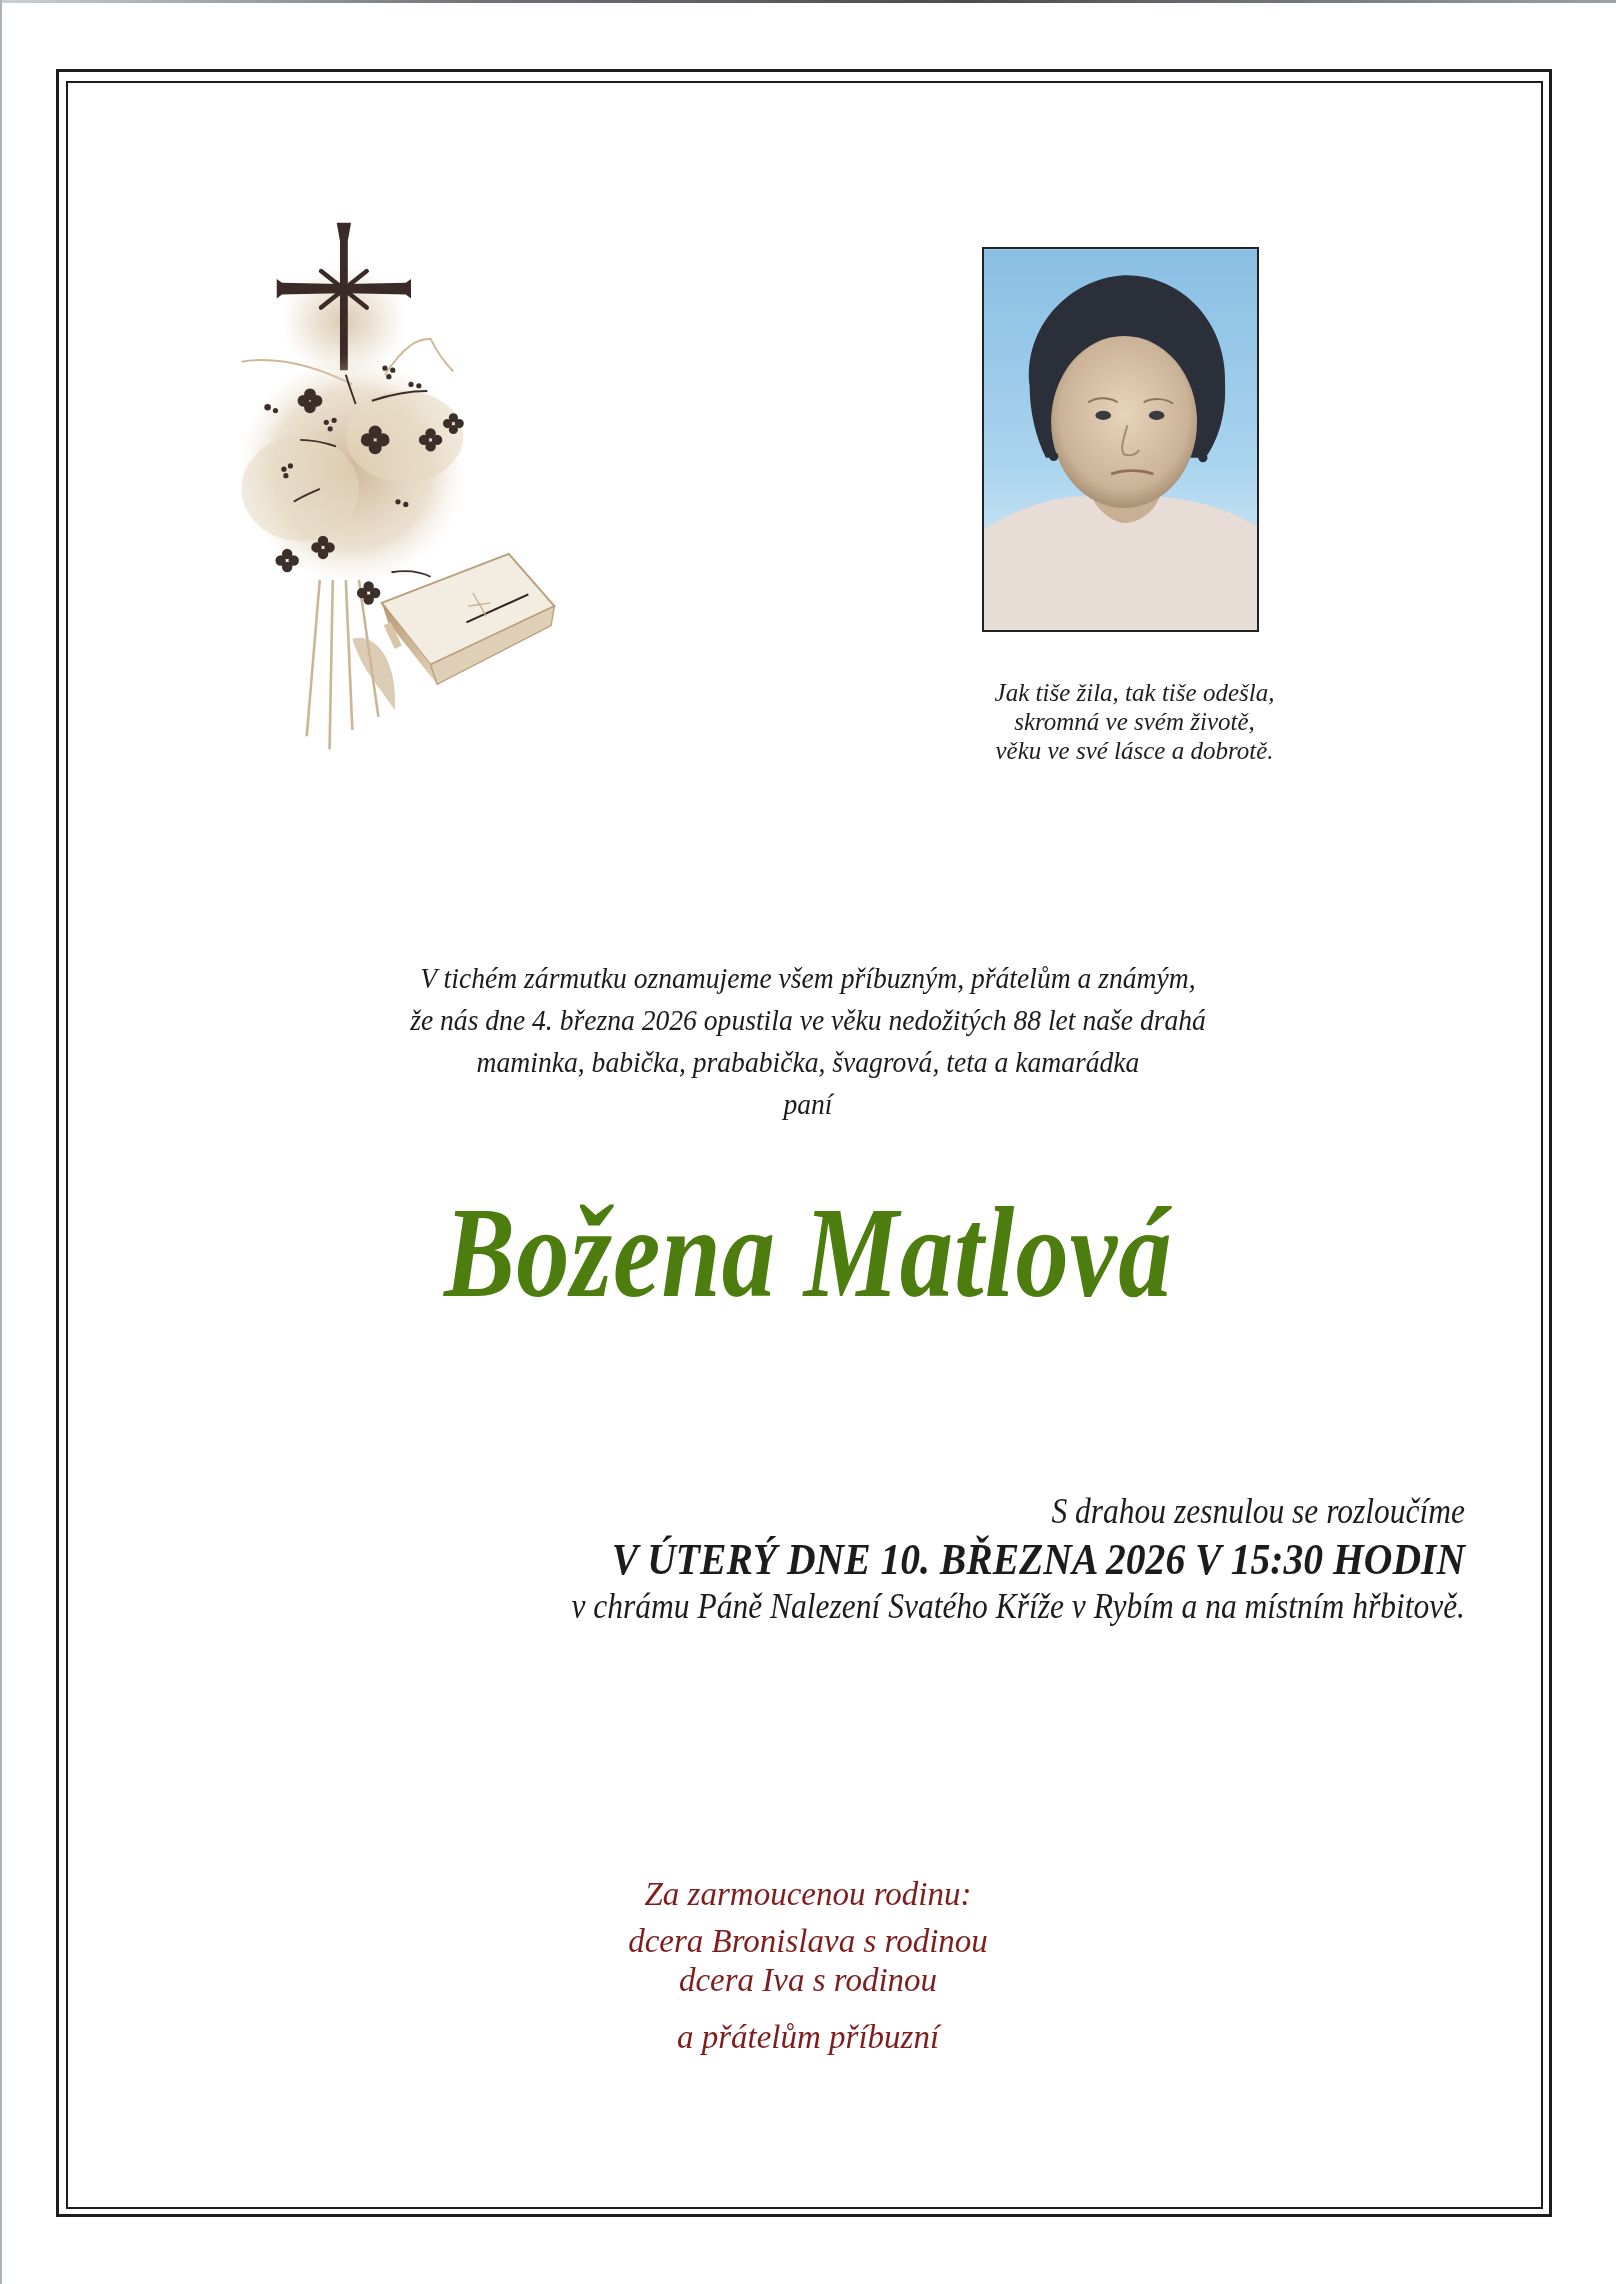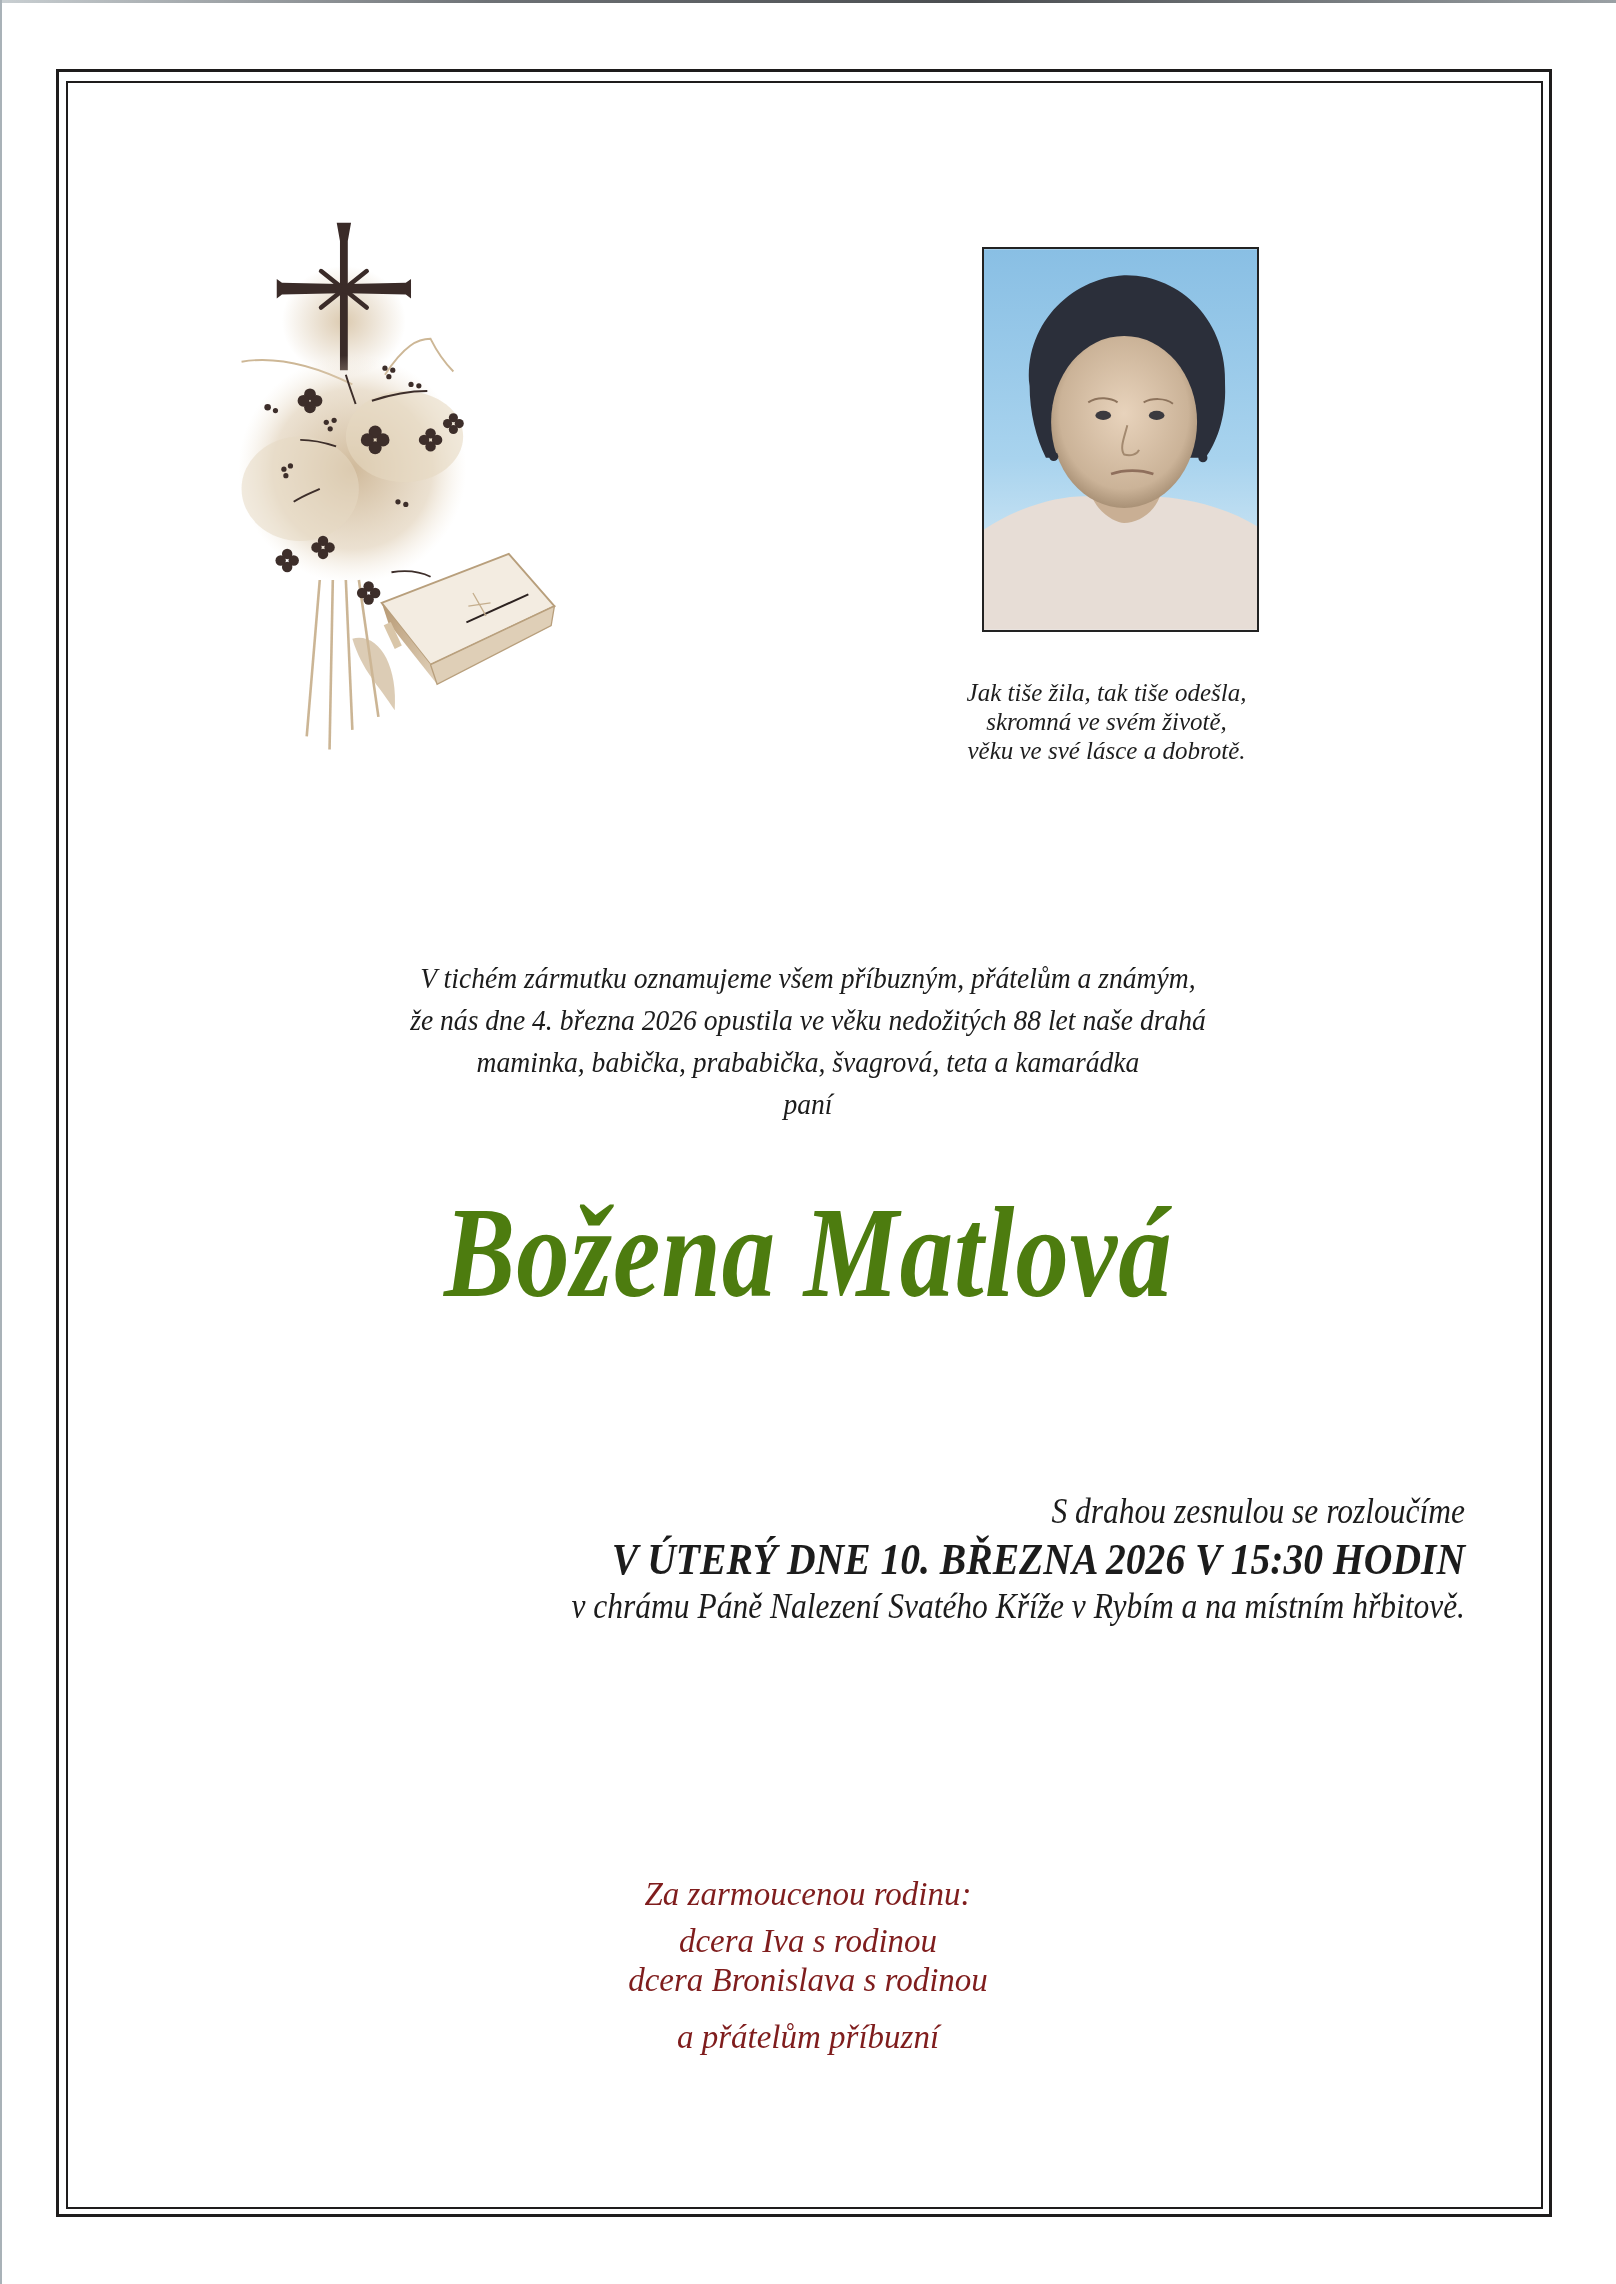--- a/index.html
+++ b/index.html
@@ -15,21 +15,21 @@
   .frame-outer { position: absolute; left: 56px; top: 69px; width: 1490px; height: 2142px;
     border: 3.9px solid #1e1c1c; box-sizing: content-box; }
   .frame-inner { position: absolute; left: 66px; top: 81px; width: 1473px; height: 2124px;
     border: 2px solid #1e1c1c; }
 
   .illustration { position: absolute; left: 222px; top: 215px; width: 365px; height: 541px; }
 
   .photo { position: absolute; left: 982px; top: 247px; width: 277px; height: 385px;
     border: 2px solid #222; overflow: hidden; box-sizing: border-box; }
 
-  .verse { position: absolute; left: 924px; top: 678px; width: 365px; text-align: center;
+  .verse { position: absolute; left: 952px; top: 678px; width: 365px; text-align: center;
     font-style: italic; font-size: 25px; line-height: 29px; color: #1e1e1e; }
   .verse div { white-space: nowrap; }
 
   .announce { position: absolute; left: 78px; width: 1460px; top: 957px; text-align: center;
     font-style: italic; font-size: 30px; line-height: 42px; color: #1c1c1c; }
   .announce div { white-space: nowrap; transform: scaleX(0.92); transform-origin: center; }
 
   .name { position: absolute; left: 78px; width: 1460px; top: 1177px; text-align: center;
     font-style: italic; font-weight: bold; font-size: 130px; line-height: 150px; color: #4d7c0f; }
   .name span { display: inline-block; transform: scaleX(0.82); transform-origin: center; letter-spacing: 1.3px; }
@@ -231,17 +231,17 @@
 </div>
 
 <div class="funeral">
   <div class="intro">S drahou zesnulou se rozloučíme</div>
   <div class="when">V ÚTERÝ DNE 10. BŘEZNA 2026 V 15:30 HODIN</div>
   <div class="where">v chrámu Páně Nalezení Svatého Kříže v Rybím a na místním hřbitově.</div>
 </div>
 
 <div class="family">
   <div class="lead">Za zarmoucenou rodinu:</div>
+  <div class="member">dcera Bronislava s rodinou</div>
   <div class="member">dcera Iva s rodinou</div>
-  <div class="member">dcera Bronislava s rodinou</div>
   <div class="others">a přátelům příbuzní</div>
 </div>
 
 
 </body></html>

